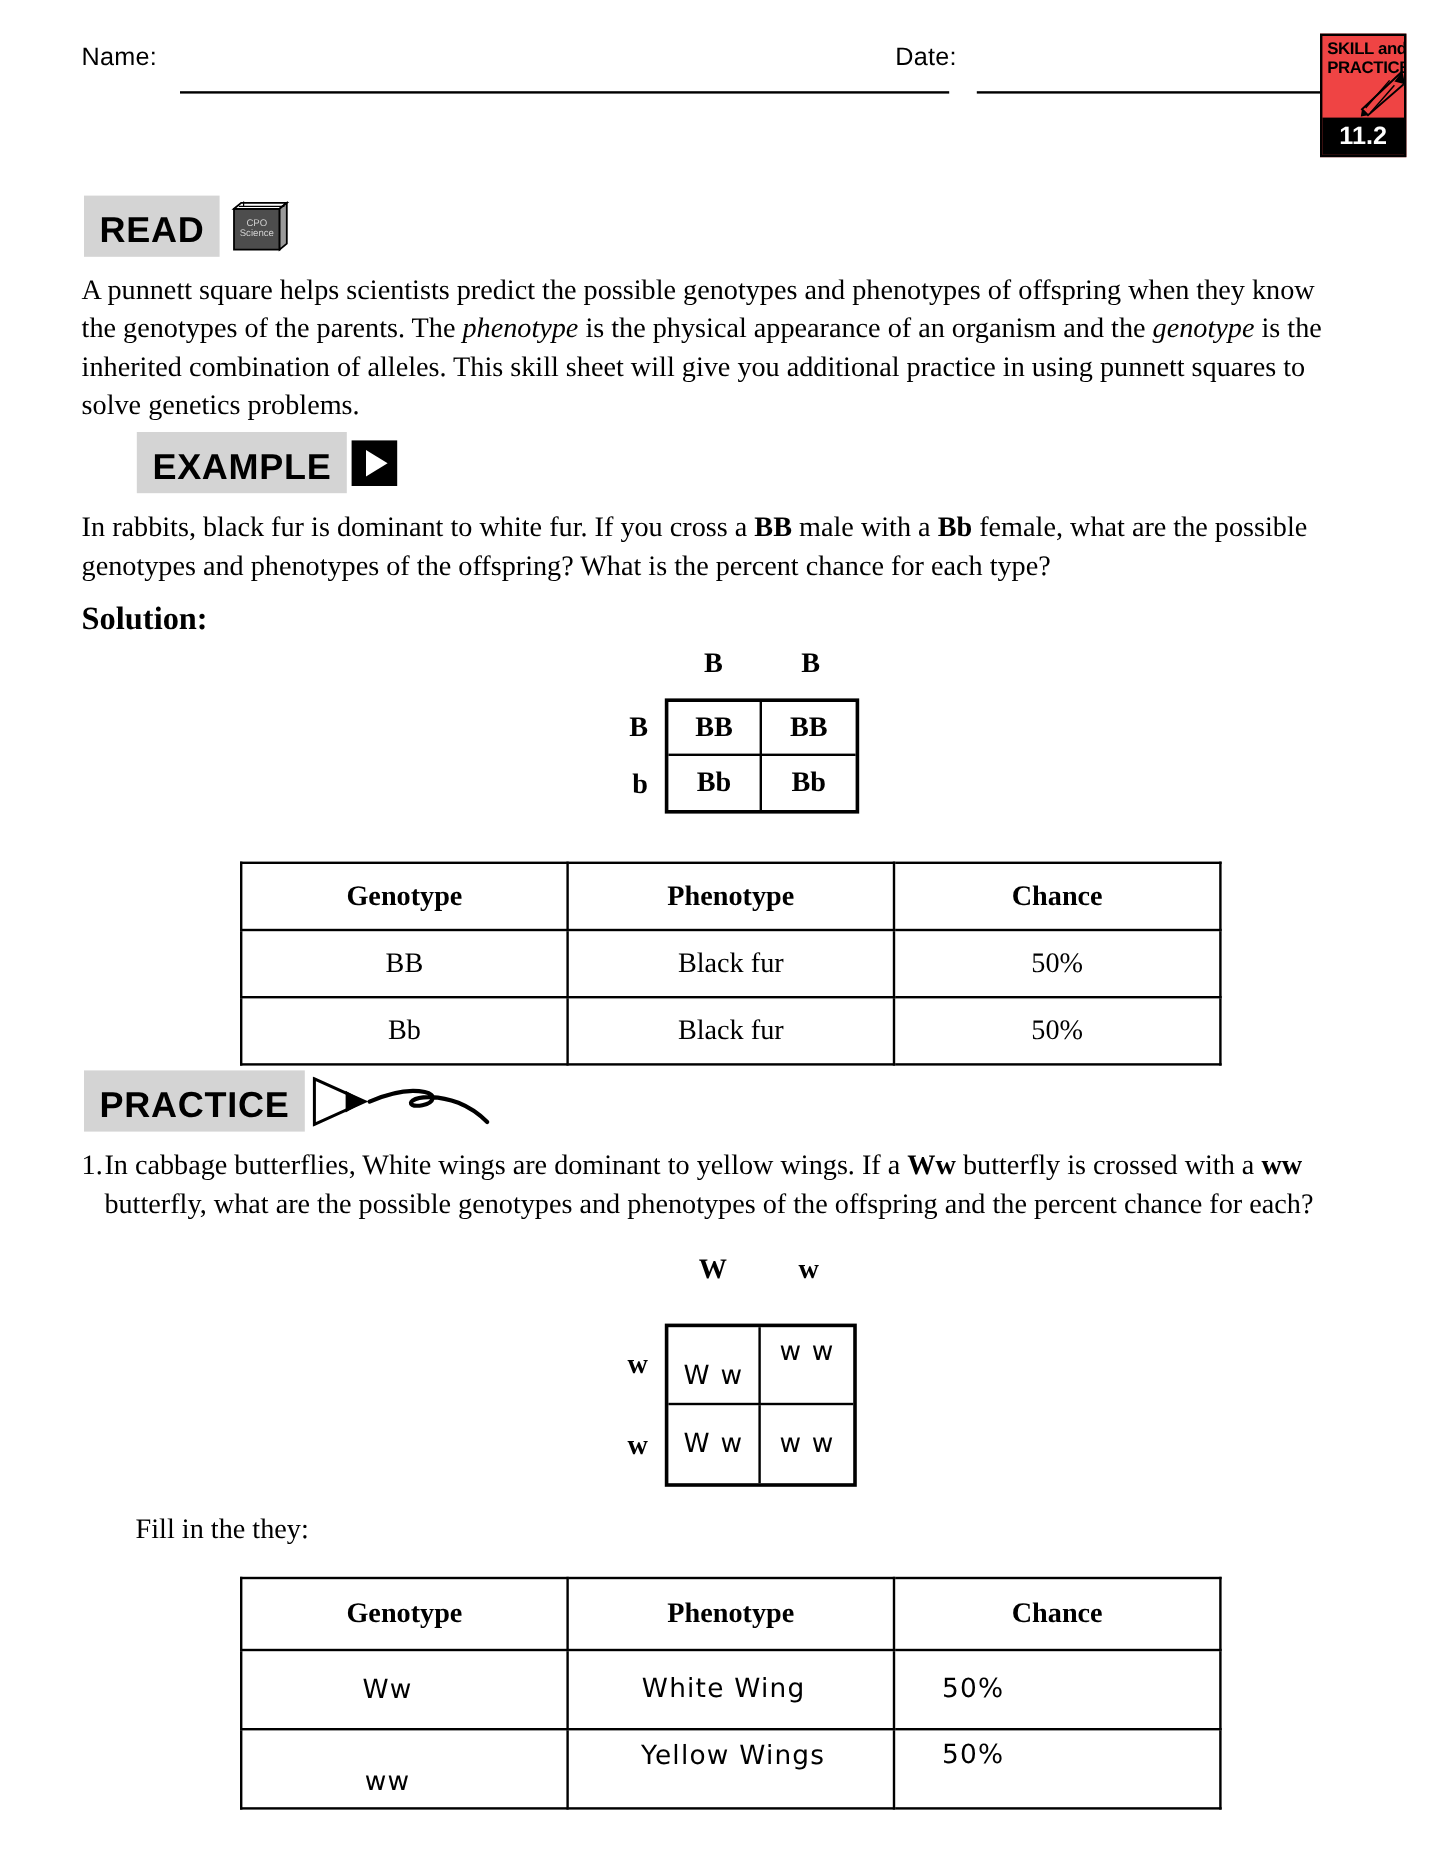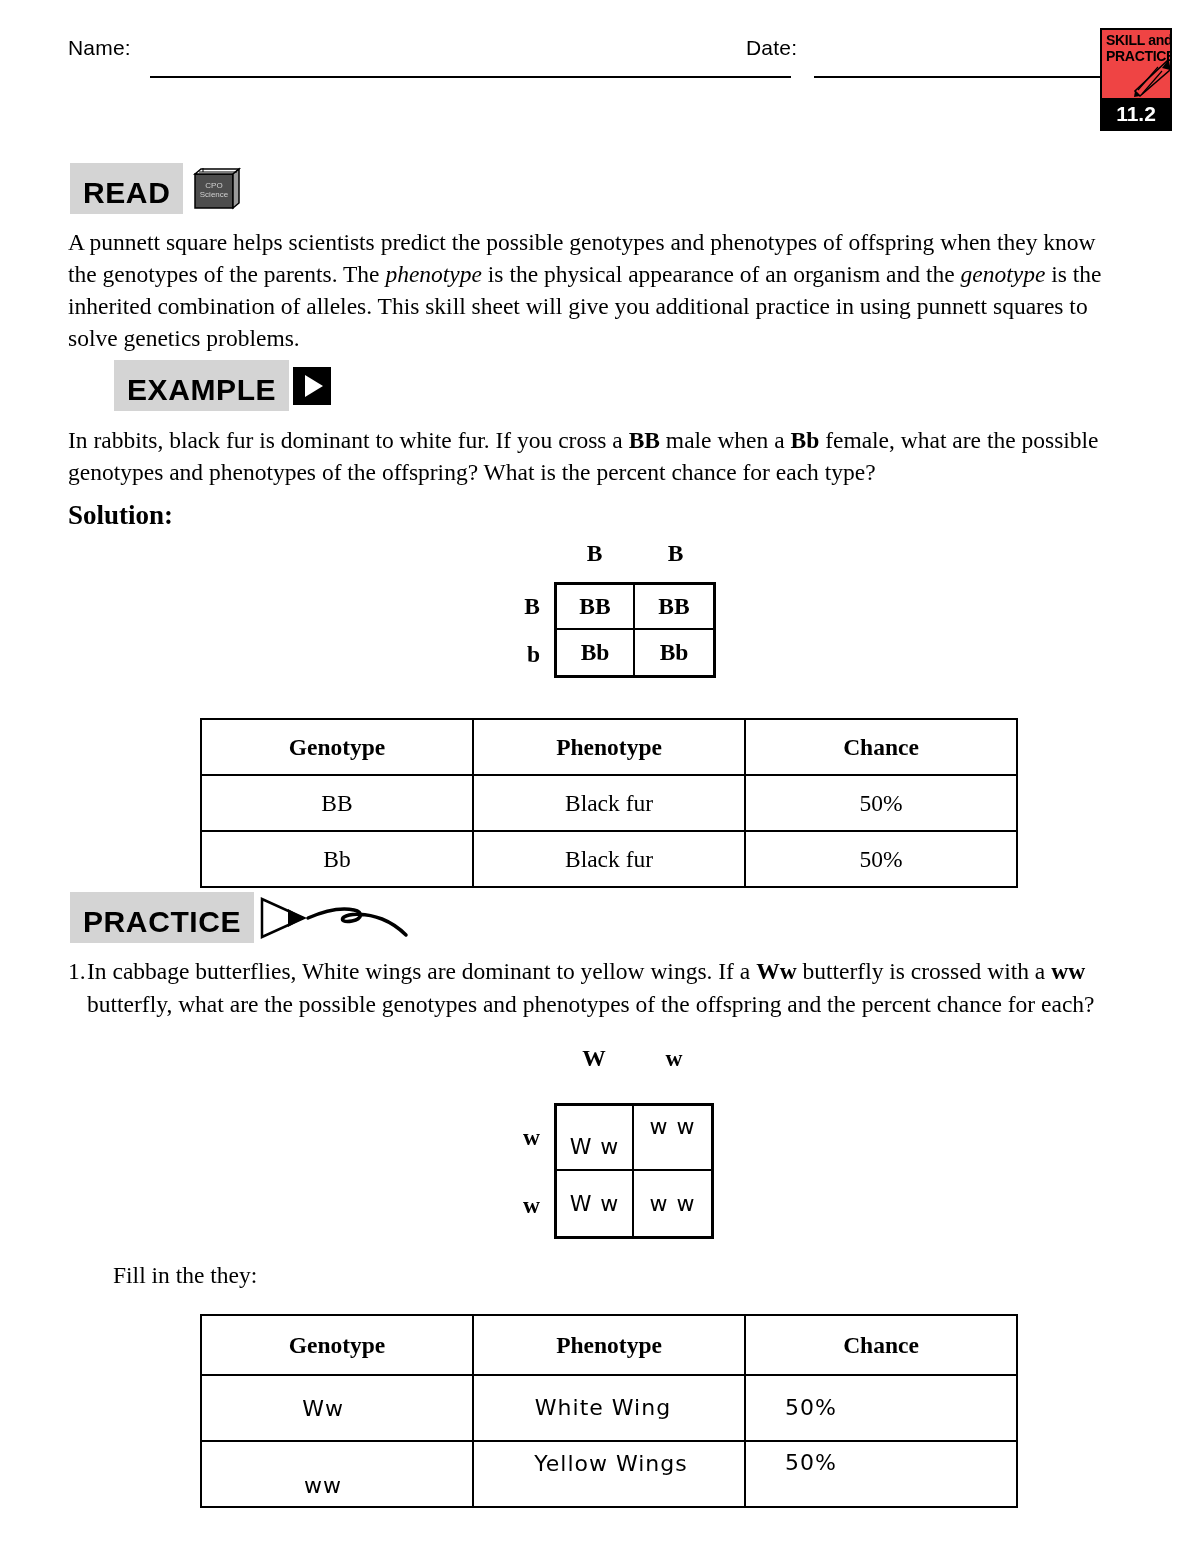--- a/index.html
+++ b/index.html
@@ -357,21 +357,21 @@
   <div class="banner" id="banner-example">
     <span class="banner-box">EXAMPLE</span>
     <span class="banner-icon">
       <span class="play-box">
           <span class="play-tri"></span>
         </span>
     </span>
   </div>
 
   <div class="para" id="example-text">
-    <span>In rabbits, black fur is dominant to white fur. If you cross a </span><span class="bd">BB</span><span> male when a </span><span class="bd">Bb</span><span> female, what are the possible genotypes and phenotypes of the offspring? What is the percent chance for each type?</span>
+    <span>In rabbits, black fur is dominant to white fur. If you cross a </span><span class="bd">BB</span><span> male with a </span><span class="bd">Bb</span><span> female, what are the possible genotypes and phenotypes of the offspring? What is the percent chance for each type?</span>
   </div>
   <div id="solution-label">Solution:</div>
 
   <div class="punnett" id="punnett-1">
     <div class="pn-top">
       <div>B</div>
       <div>B</div>
     </div>
     <div class="pn-left">
       <div>B</div>

